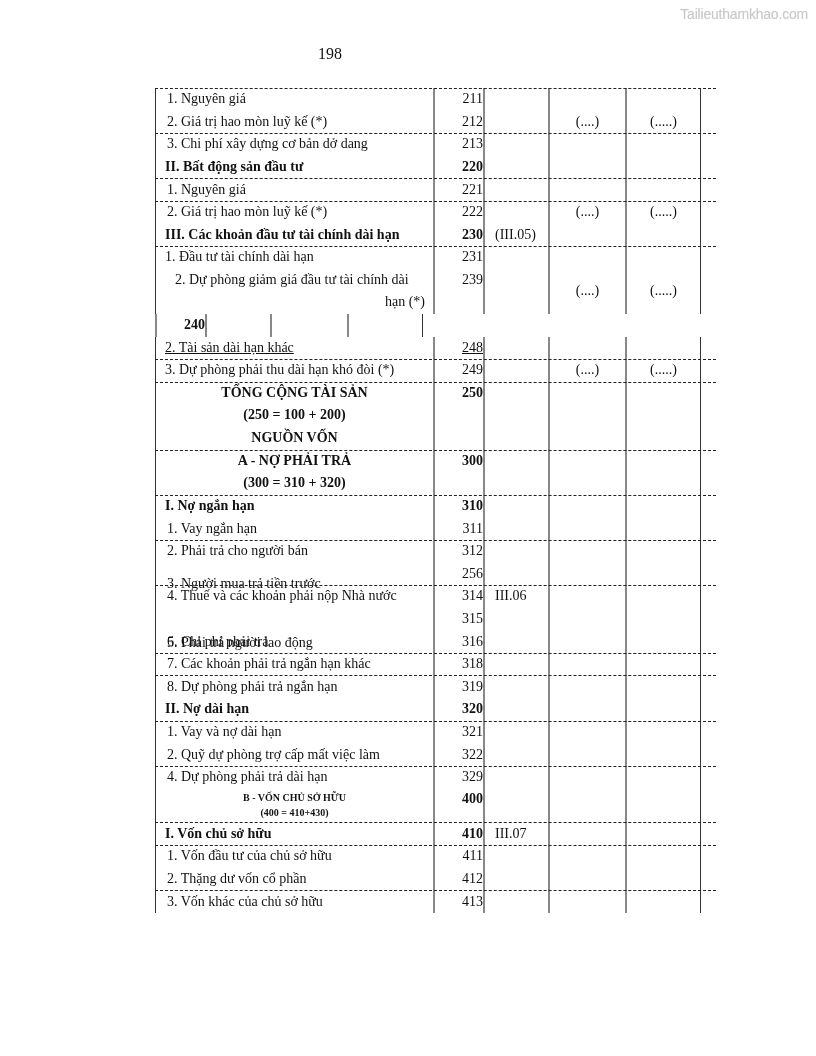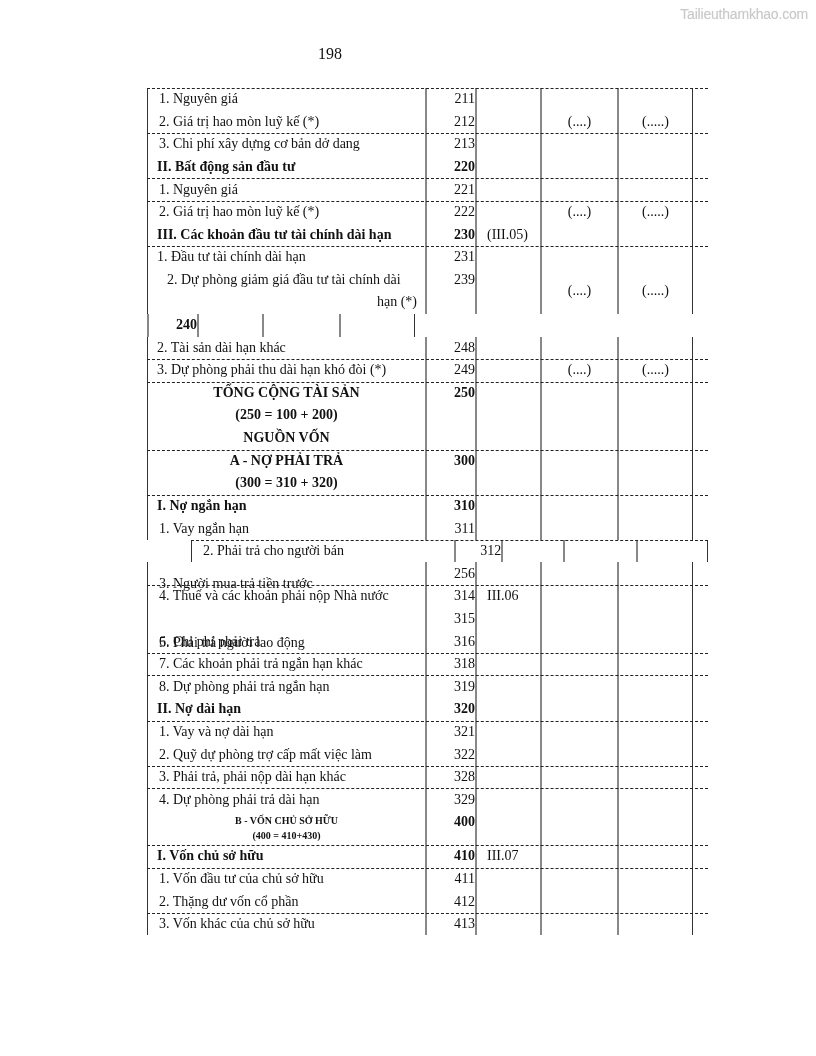--- a/index.html
+++ b/index.html
@@ -2,21 +2,21 @@
 <html><head>
 <meta charset="utf-8">
 <style>
   html, body { margin: 0; padding: 0; background: #ffffff; }
   body { width: 816px; height: 1056px; position: relative; overflow: hidden;
          font-family: "Liberation Serif", "DejaVu Serif", serif; color: #111; }
   .watermark { position: absolute; top: 6px; right: 8px; font-family: "Liberation Sans", "DejaVu Sans", sans-serif;
                font-size: 14px; color: #c9c9c9; letter-spacing: -0.2px;
                text-shadow: 0 0 1px #e5e5e5; }
   .page-number { position: absolute; top: 45px; left: 0; width: 660px; text-align: center; font-size: 16px; }
-  .table { position: absolute; left: 147px; top: 88px; width: 561px; }
+  .table { position: absolute; left: 155px; top: 88px; width: 561px; }
   .row { position: relative; display: flex; font-size: 14px; }
   .row.dash-top::before { content: ""; position: absolute; left: 0; right: 0; top: 0;
                           border-top: 1px dashed #222; }
   .cell { box-sizing: border-box; height: 100%; display: flex; align-items: center; }
   .c-name { width: 278px; border-left: 1px solid #333; padding-left: 9px; }
   .c-code { width: 50px; border-left: 2px solid #888; justify-content: flex-end; }
   .c-note { width: 65px; border-left: 2px solid #888; padding-left: 10px; }
   .c-cur  { width: 77px; border-left: 2px solid #888; justify-content: center; }
   .c-prev { width: 76px; border-left: 2px solid #888; border-right: 1px solid #333; justify-content: center; }
   .bold { font-weight: bold; }
@@ -193,21 +193,21 @@
       <div class="cell c-note">
         <span></span>
       </div>
       <div class="cell c-cur" style="align-items: center;">
         <span></span>
       </div>
       <div class="cell c-prev" style="align-items: center;">
         <span></span>
       </div>
     </div>
-    <div class="row" style="height: 22.6px;">
+    <div class="row" style="height: 22.6px; text-decoration: underline;">
       <div class="cell c-name">
         <span>2. Tài sản dài hạn khác</span>
       </div>
       <div class="cell c-code">
         <span>248</span>
       </div>
       <div class="cell c-note">
         <span></span>
       </div>
       <div class="cell c-cur" style="align-items: center;">
@@ -298,21 +298,21 @@
       <div class="cell c-note">
         <span></span>
       </div>
       <div class="cell c-cur" style="align-items: center;">
         <span></span>
       </div>
       <div class="cell c-prev" style="align-items: center;">
         <span></span>
       </div>
     </div>
-    <div class="row dash-top" style="height: 22.6px; margin-left: 44px;">
+    <div class="row dash-top" style="height: 22.6px;">
       <div class="cell c-name">
         <span style="padding-left: 2px;">2. Phải trả cho người bán</span>
       </div>
       <div class="cell c-code">
         <span>312</span>
       </div>
       <div class="cell c-note">
         <span></span>
       </div>
       <div class="cell c-cur" style="align-items: center;">
@@ -457,37 +457,20 @@
       <div class="cell c-prev" style="align-items: center;">
         <span></span>
       </div>
     </div>
     <div class="row" style="height: 22.6px;">
       <div class="cell c-name">
         <span style="padding-left: 2px;">2. Quỹ dự phòng trợ cấp mất việc làm</span>
       </div>
       <div class="cell c-code">
         <span>322</span>
-      </div>
-      <div class="cell c-note">
-        <span></span>
-      </div>
-      <div class="cell c-cur" style="align-items: center;">
-        <span></span>
-      </div>
-      <div class="cell c-prev" style="align-items: center;">
-        <span></span>
-      </div>
-    </div>
-    <div class="row dash-top" style="height: 22.6px;">
-      <div class="cell c-name">
-        <span style="padding-left: 2px;">3. Phải trả, phải nộp dài hạn khác</span>
-      </div>
-      <div class="cell c-code">
-        <span>328</span>
       </div>
       <div class="cell c-note">
         <span></span>
       </div>
       <div class="cell c-cur" style="align-items: center;">
         <span></span>
       </div>
       <div class="cell c-prev" style="align-items: center;">
         <span></span>
       </div>

